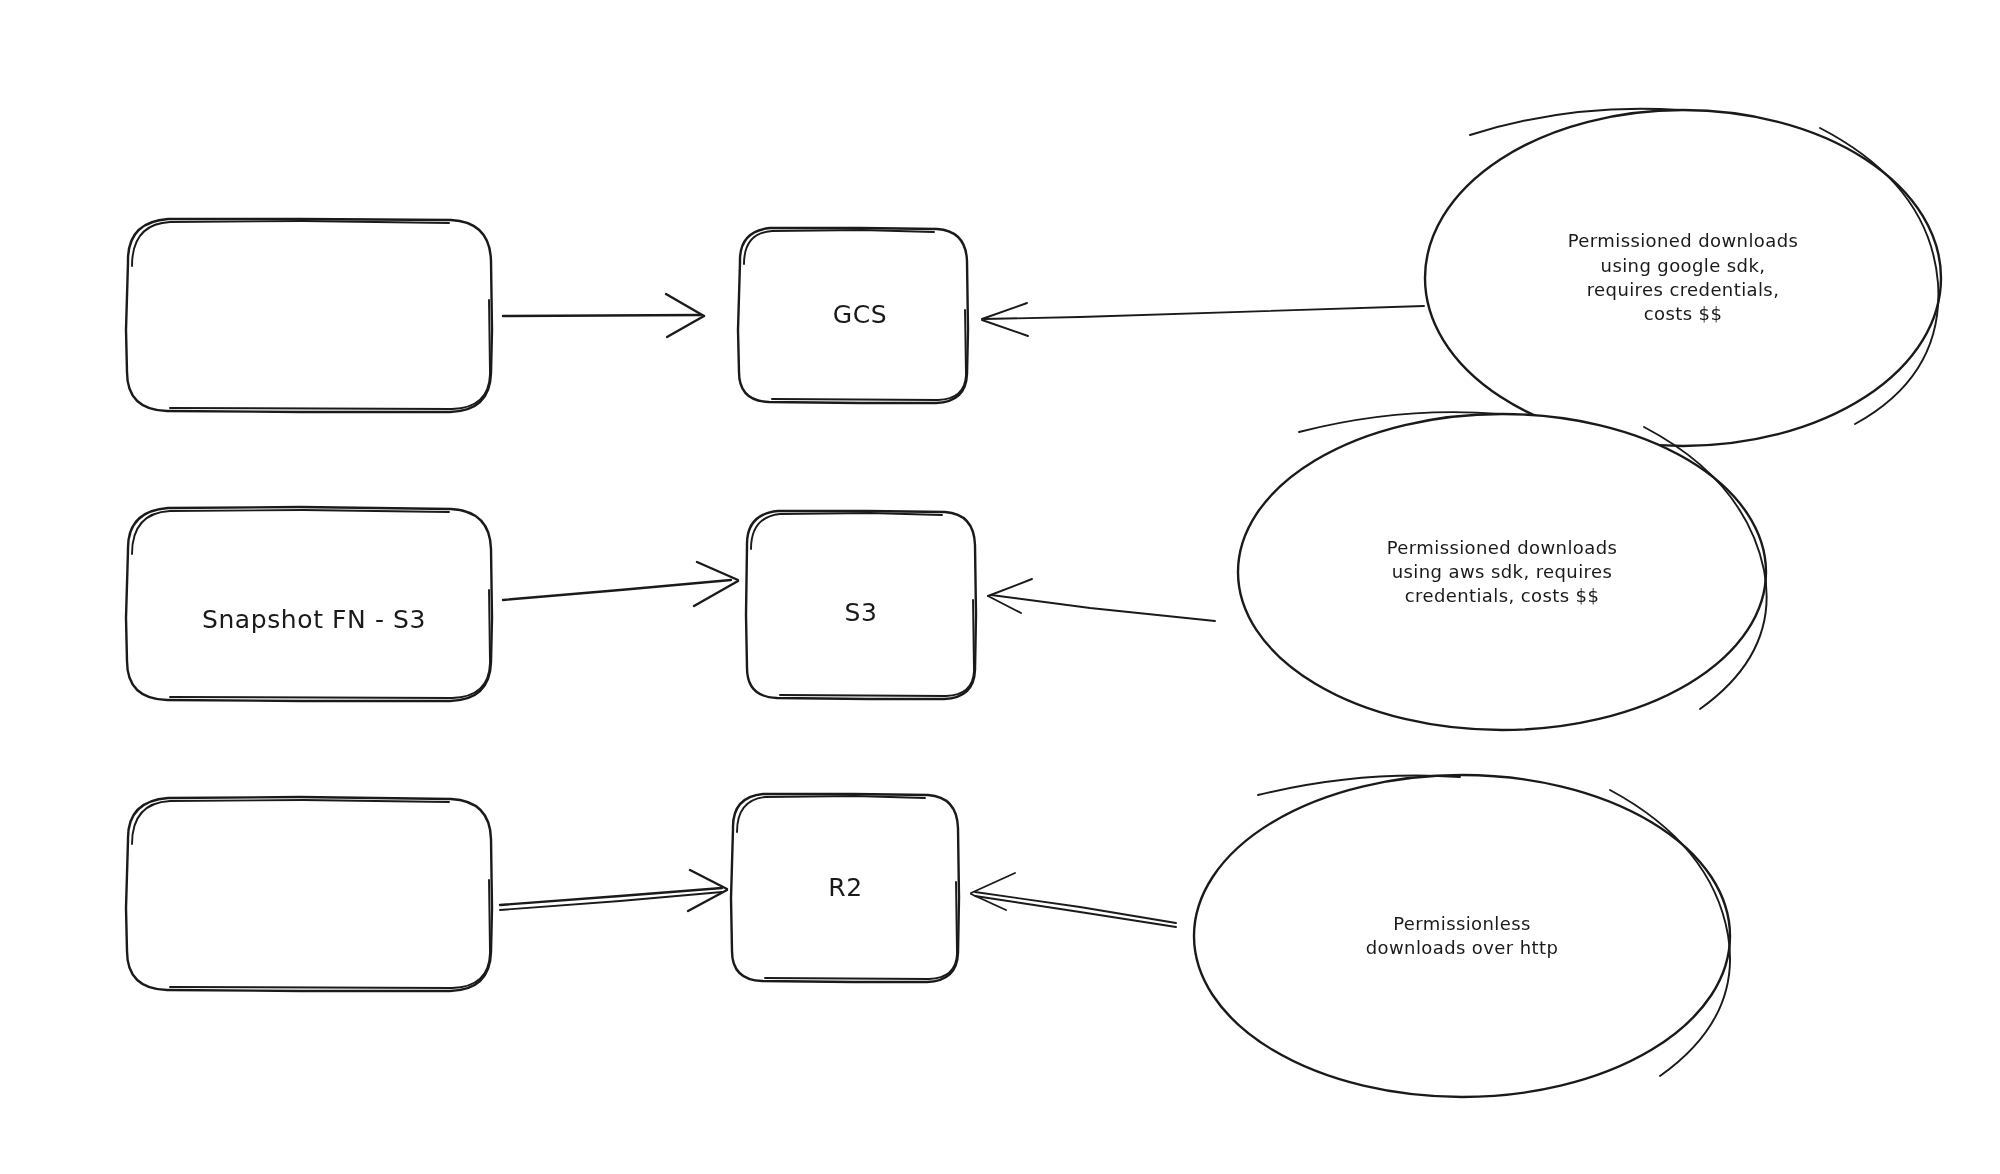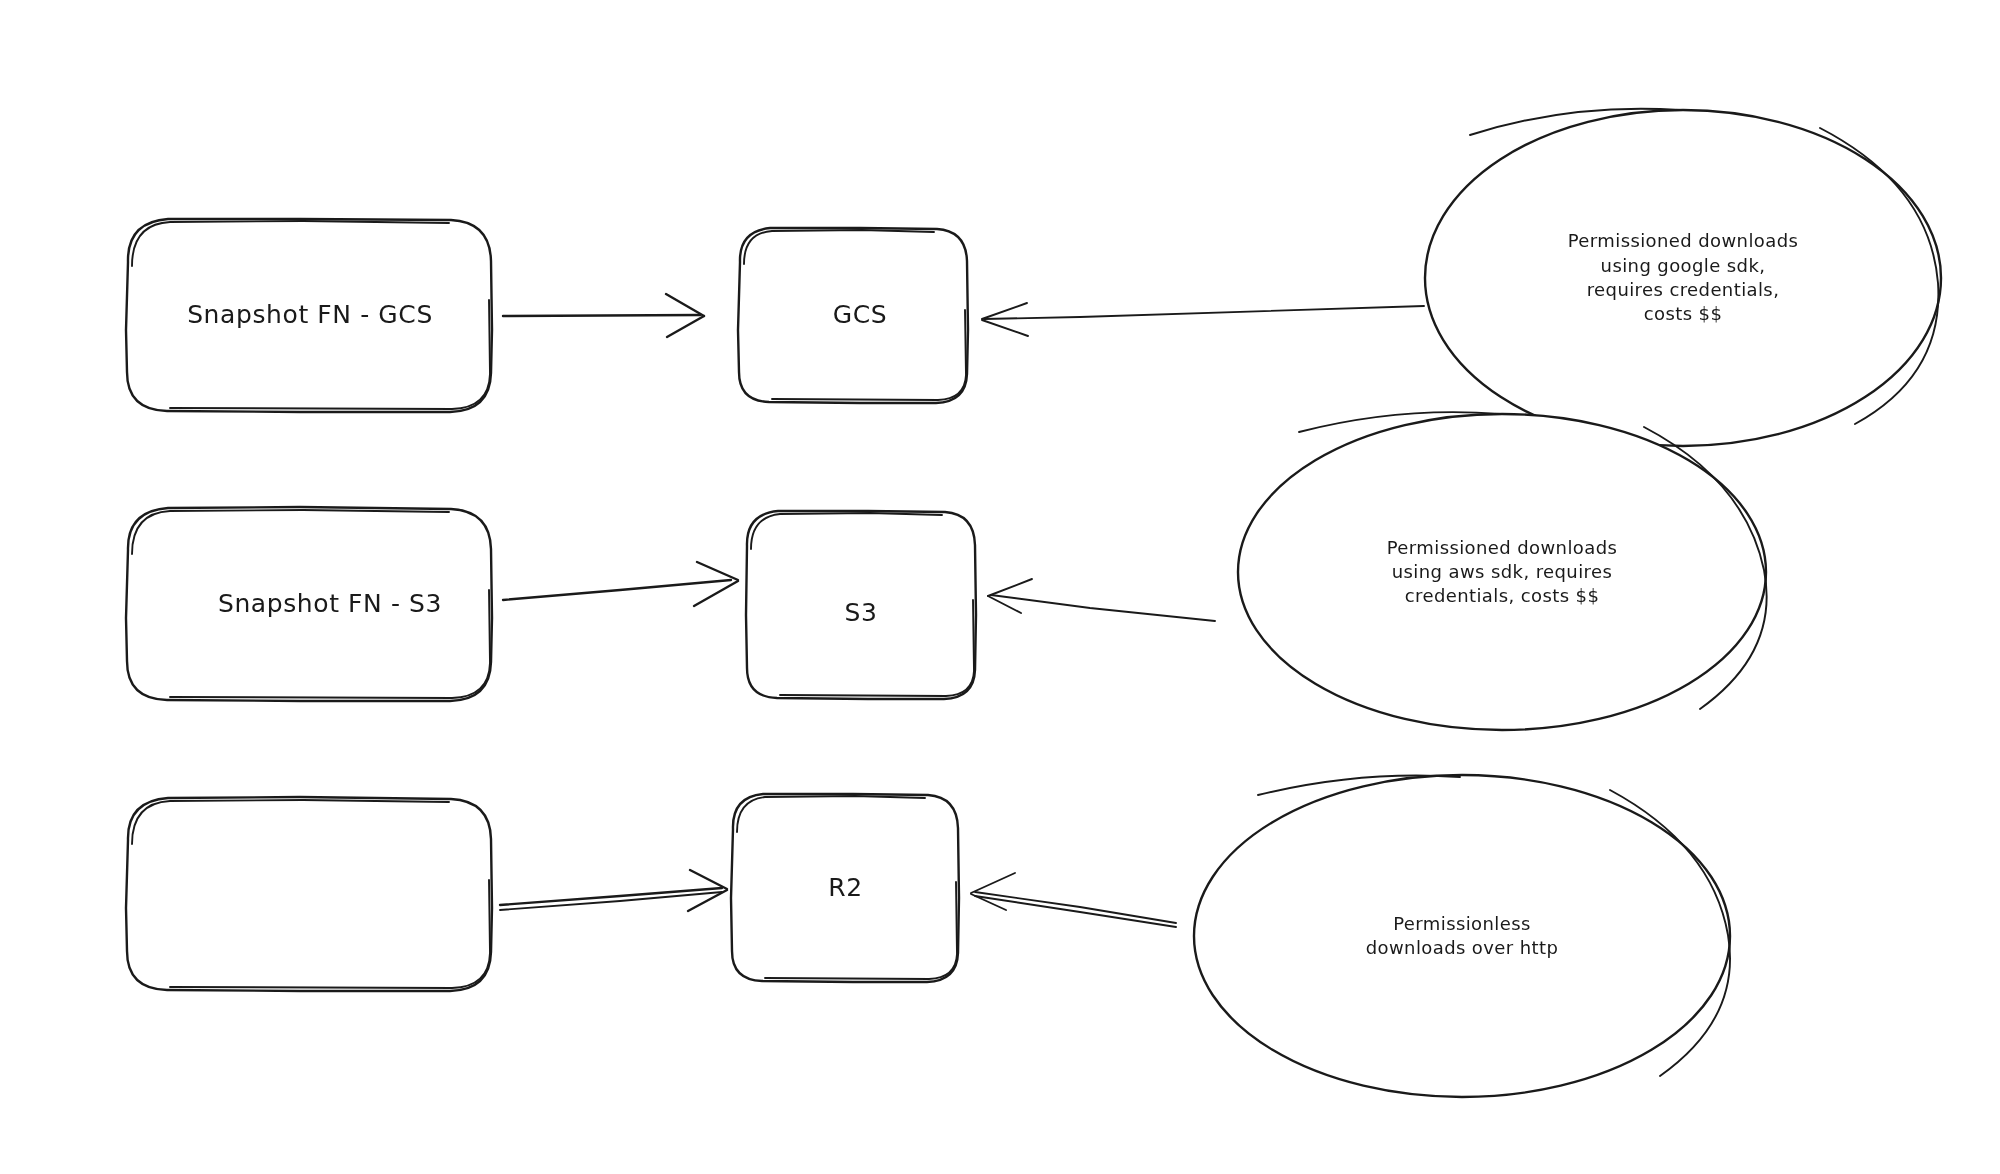--- a/index.html
+++ b/index.html
@@ -182,30 +182,29 @@
 
       <g>
         <ellipse class="shape-fill" cx="1462" cy="936" rx="268" ry="161"></ellipse>
         <ellipse class="sketch-stroke" cx="1462" cy="936" rx="268" ry="161"></ellipse>
         <path class="sketch-stroke-thin" d="M1610,790 Q1712,845 1728,935 Q1742,1018 1660,1076"></path>
         <path class="sketch-stroke-thin" d="M1258,795 Q1360,770 1460,777"></path>
       </g>
     </g>
   </svg>
 
-  <div class="node-label" style="left:128px; top:218px; width:364px; height:194px;">Snapshot FN - GCS</div>
 
   <div class="node-label" style="left:740px; top:228px; width:228px; height:175px;margin-left:6px;">GCS</div>
 
   <div class="note-label" style="left:1435px; top:150px; width:496px; height:256px;">Permissioned downloads
 using google sdk,
 requires credentials,
 costs $$</div>
 
-  <div class="node-label" style="left:128px; top:507px; width:372px; height:194px;margin-left:16px;">Snapshot FN - S3</div>
+  <div class="node-label" style="left:128px; top:523px; width:372px; height:194px;">Snapshot FN - S3</div>
 
   <div class="node-label" style="left:747px; top:511px; width:228px; height:204px;">S3</div>
 
   <div class="note-label" style="left:1252px; top:455px; width:500px; height:234px;">Permissioned downloads
 using aws sdk, requires
 credentials, costs $$</div>
 
 
   <div class="node-label" style="left:732px; top:794px; width:227px; height:188px;">R2</div>
 

